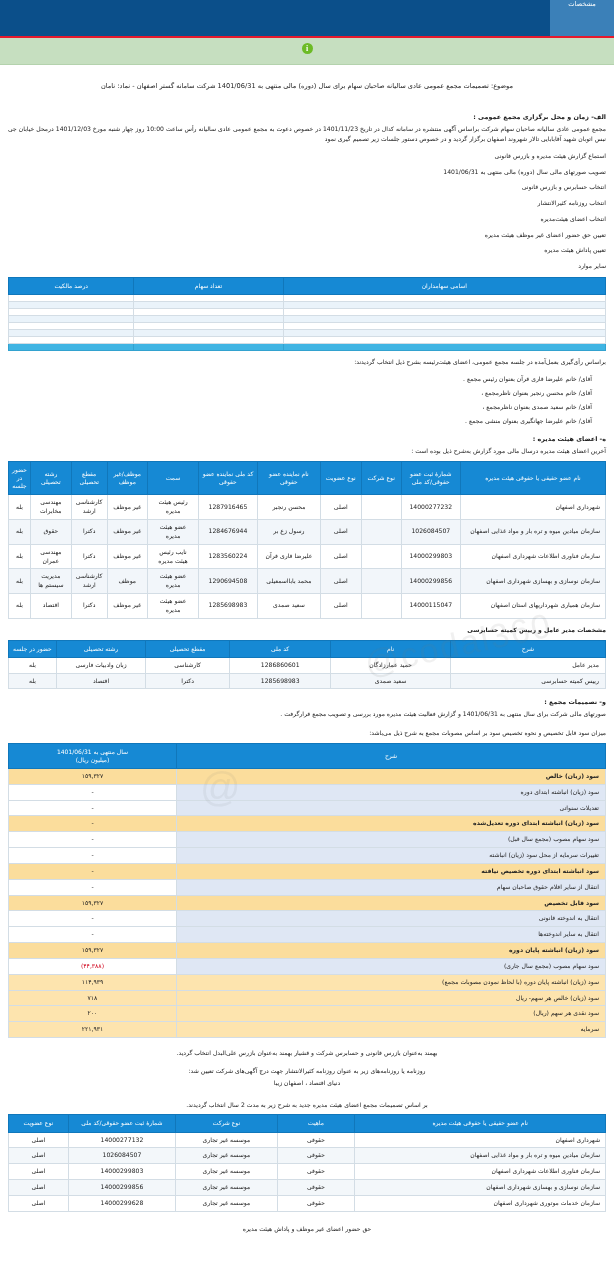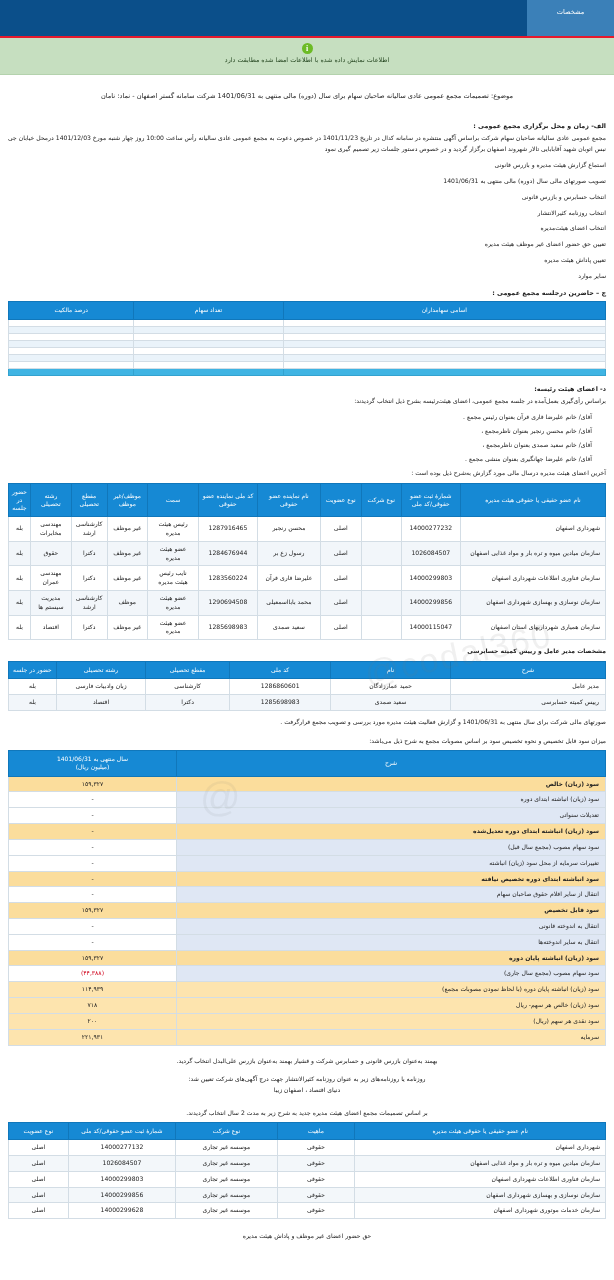--- a/index.html
+++ b/index.html
@@ -29,25 +29,25 @@
   .topbar::after {
     content: "";
     position: absolute;
     left: 0; right: 0; bottom: 0;
     height: 2px;
     background: #e8192c;
   }
   .tab-active {
     background: #3b80b8;
     color: #ffffff;
-    width: 87px;
+    width: 64px;
     display: flex;
     align-items: flex-start;
     justify-content: center;
-    padding-top: 8px;
+    padding-top: 0;
     font-size: 6.6px;
     letter-spacing: .2px;
   }
 
   
   .infobar {
     background: #c6dfc0;
     border-bottom: 1px solid #b4d2ad;
     text-align: center;
     padding: 5px 0 8px 0;
@@ -216,21 +216,20 @@
 <body>
 
 <div class="topbar">
   <div class="tab-active">
     <span>مشخصات</span>
   </div>
 </div>
 
 <div class="infobar">
   <div class="info-icon">i</div>
-  <div>اطلاعات نمایش داده شده با اطلاعات امضا شده مطابقت دارد</div>
 </div>
 
 <div class="page">
 
   <div class="watermark">@codal360</div>
   <div class="watermark2">@</div>
 
   <div class="subject">موضوع: تصمیمات مجمع عمومی عادی سالیانه صاحبان سهام برای سال (دوره) مالی منتهی به 1401/06/31 شرکت سامانه گستر اصفهان - نماد: نامان</div>
 
   <div class="sec-head">الف- زمان و محل برگزاری مجمع عمومی :</div>
@@ -240,21 +239,20 @@
       <div class="agenda-item">استماع گزارش هیئت مدیره و بازرس قانونی</div>
       <div class="agenda-item">تصویب صورتهای مالی سال (دوره) مالی منتهی به 1401/06/31</div>
       <div class="agenda-item">انتخاب حسابرس و بازرس قانونی</div>
       <div class="agenda-item">انتخاب روزنامه کثیرالانتشار</div>
       <div class="agenda-item">انتخاب اعضای هیئت‌مدیره</div>
       <div class="agenda-item">تعیین حق حضور اعضای غیر موظف هیئت مدیره</div>
       <div class="agenda-item">تعیین پاداش هیئت مدیره</div>
       <div class="agenda-item">سایر موارد</div>
     </div>
 
-  <div class="sec-head">ج – حاضرین درجلسه مجمع عمومی :</div>
   <table class="tbl-holders tbl-bordered">
     <thead>
       <tr>
         <th style="width:54%">اسامی سهامداران</th>
         <th style="width:25%">تعداد سهام</th>
         <th style="width:21%">درصد مالکیت</th>
       </tr>
     </thead>
     <tbody id="holders-body">
         <tr>
@@ -293,29 +291,29 @@
           <td class="pct"></td>
         </tr>
         <tr class="total">
           <td class="name"></td>
           <td></td>
           <td class="pct"></td>
         </tr>
       </tbody>
   </table>
 
-  <div class="sec-head">د- اعضای هیئت رئیسه:</div>
   <div class="para-c para">براساس رأی‌گیری بعمل‌آمده در جلسه مجمع عمومی، اعضای هیئت‌رئیسه بشرح ذیل انتخاب گردیدند:</div>
   <div id="presidium-list" class="indent" style="margin-top:6px;">
       <div class="small-note">آقای/ خانم  علیرضا قاری قرآن  بعنوان رئیس مجمع .</div>
       <div class="small-note">آقای/ خانم  محسن رنجبر بعنوان ناظرمجمع ،</div>
       <div class="small-note">آقای/ خانم  سعید صمدی  بعنوان ناظرمجمع ،</div>
       <div class="small-note">آقای/ خانم  علیرضا جهانگیری  بعنوان منشی مجمع .</div>
     </div>
 
+  <div class="sec-head">ه- اعضای هیئت مدیره :</div>
   <div class="para-c para">آخرین اعضای هیئت مدیره درسال مالی مورد گزارش به‌شرح ذیل بوده است :</div>
   <table class="tbl-board tbl-bordered">
     <thead>
         <tr id="board-head">
           <th style="width: 26%;">نام عضو حقیقی یا حقوقی هیئت مدیره</th>
           <th style="width: 10%;">شمارۀ ثبت عضو حقوقی/کد ملی</th>
           <th style="width: 7%;">نوع شرکت</th>
           <th style="width: 7%;">نوع عضویت</th>
           <th style="width: 11%;">نام نماینده عضو حقوقی</th>
           <th style="width: 10%;">کد ملی نماینده عضو حقوقی</th>
@@ -420,20 +418,21 @@
           <td class="lbl">رییس کمیته حسابرسی</td>
           <td>سعید صمدی</td>
           <td class="num">1285698983</td>
           <td>دکترا</td>
           <td>اقتصاد</td>
           <td>بله</td>
         </tr>
       </tbody>
   </table>
 
+  <div class="sec-head">و- تصمیمات مجمع :</div>
   <div class="para-c para">صورتهای مالی شرکت برای سال منتهی به 1401/06/31 و گزارش فعالیت هیئت مدیره مورد بررسی و تصویب مجمع قرارگرفت .</div>
   <div class="para-c para" style="margin-top:8px;">میزان سود قابل تخصیص و نحوه تخصیص سود بر اساس مصوبات مجمع به شرح ذیل می‌باشد:</div>
 
   <table class="tbl-profit tbl-bordered">
     <thead>
       <tr>
         <th>شرح</th>
         <th style="width:168px">
           <div>سال منتهی به 1401/06/31</div>
           <div>(میلیون ریال)</div>

